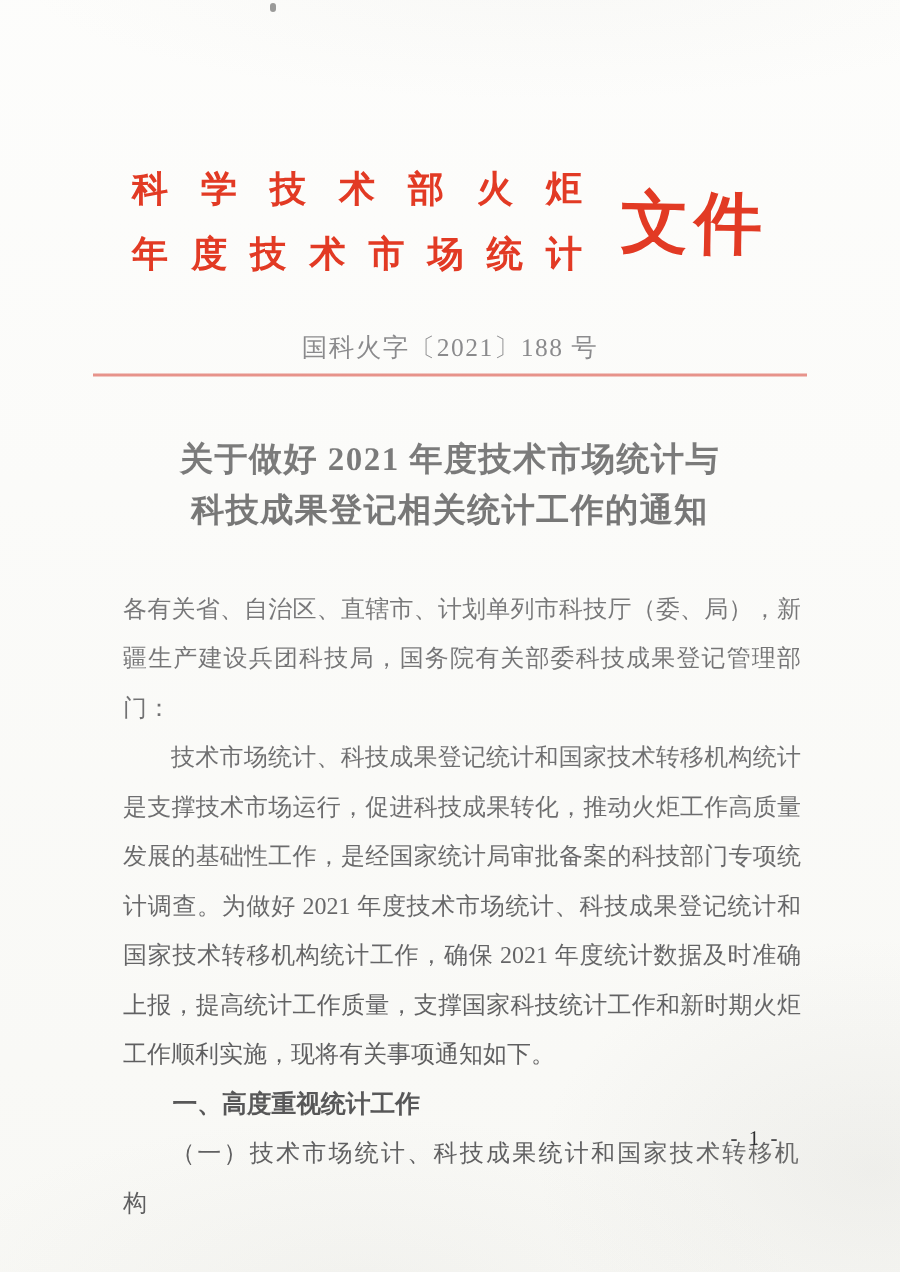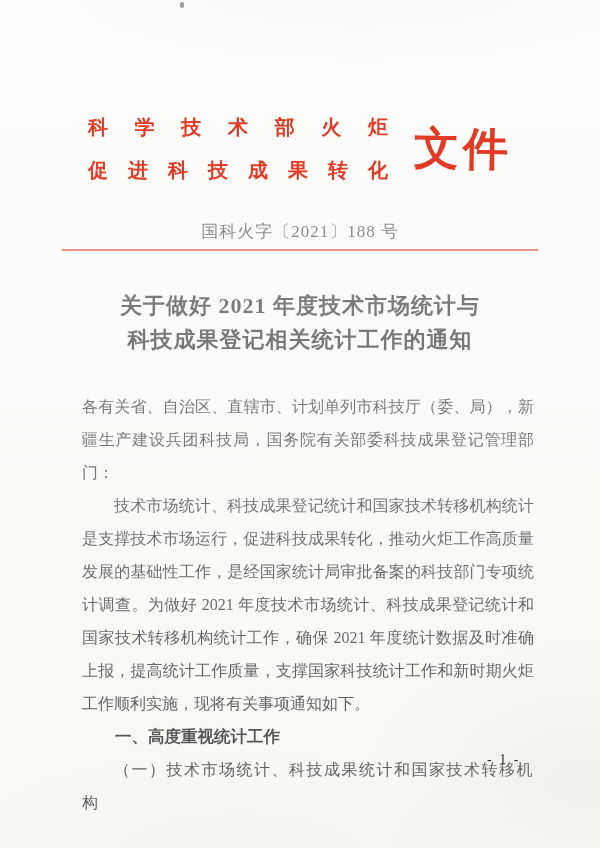--- a/index.html
+++ b/index.html
@@ -23,21 +23,21 @@
   .speck{
     position:absolute;top:2px;left:180px;width:4px;height:6px;
     background:#7a7a78;border-radius:2px;opacity:.75;
   }
   .letterhead{
     display:flex;justify-content:center;align-items:center;
     padding-top:106px;position:relative;
   }
   .org{width:300px;}
   .org-line{
-    font-size:20px;font-weight:700;line-height:43px;
+    font-size:24px;font-weight:700;line-height:43px;
     color:var(--accent-red,#e23a24);
     text-align:justify;text-align-last:justify;text-justify:inter-character;font-family:Liberation Serif, serif;
   }
   .doc-type{
     font-size:45px;font-weight:700;color:var(--accent-red,#e23a24);
     margin-left:26px;transform:rotate(1deg);letter-spacing:4px;
   }
   .doc-number{
     text-align:center;margin-top:28px;font-size:17px;color:#26262a;
     letter-spacing:1px;line-height:24px;
@@ -71,21 +71,21 @@
 </style>
 </head>
 <body>
 
 <div class="page">
   <div class="speck"></div>
 
   <div class="letterhead">
     <div class="org">
       <div class="org-line">科学技术部火炬</div>
-      <div class="org-line">促进科技成果转化</div>
+      <div class="org-line">年度技术市场统计</div>
     </div>
     <div class="doc-type">文件</div>
   </div>
 
   <div class="doc-number">国科火字〔2021〕188 号</div>
 
   <div class="red-rule"></div>
 
   <div class="title">
     <div>关于做好 2021 年度技术市场统计与</div>

